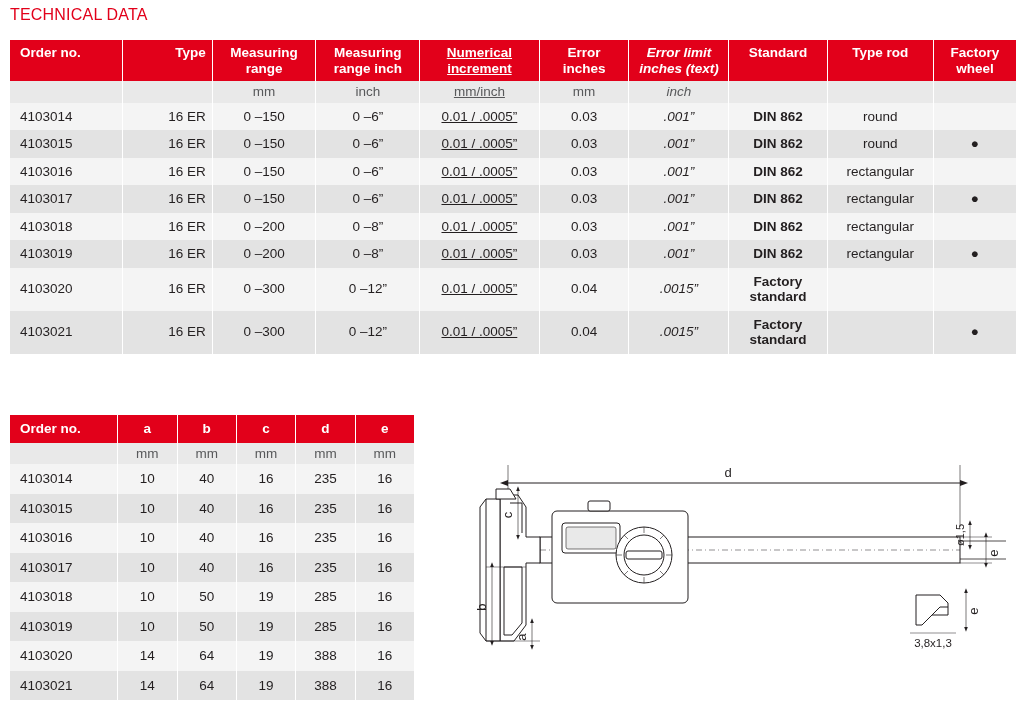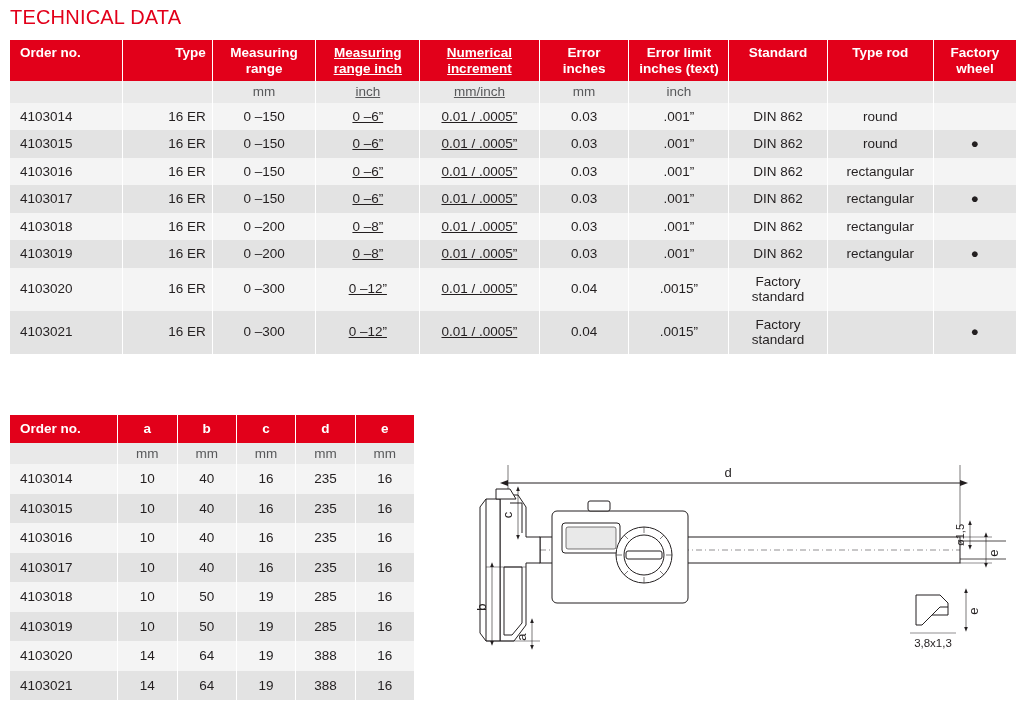--- a/index.html
+++ b/index.html
@@ -17,21 +17,21 @@
   }
   .page {
     position: relative;
     width: 1024px;
     height: 721px;
   }
   .page-title {
     position: absolute;
     left: 10px;
     top: 6px;
-    font-size: 20px;
+    font-size: 16px;
     color: #e2001a;
     letter-spacing: 0.2px;
   }
 
   
   .tech-table {
     position: absolute;
     left: 10px;
     top: 40px;
     width: 1006px;
@@ -60,25 +60,25 @@
     color: #58595b;
     padding-top: 3px;
     padding-bottom: 3px;
   }
   .tech-table tbody tr.odd td { background: #f4f4f4; }
   .tech-table tbody tr.even td { background: #e3e3e3; }
 
   .c-order  { width: 104px; text-align: left; padding-left: 10px !important; font-weight: bold; }
   .c-type   { width: 85px;  text-align: right; }
   .c-mrange { width: 95px;  text-align: center; }
-  .c-mrangei{ width: 95px;  text-align: center; text-decoration: underline; }
+  .c-mrangei{ width: 95px;  text-align: center; }
   .c-numinc { width: 114px; text-align: center; text-decoration: underline; }
   .c-errlim { width: 83px;  text-align: center; }
-  .c-errin  { width: 95px;  text-align: center; }
-  .c-std    { width: 90px;  text-align: center; }
+  .c-errin  { width: 95px;  text-align: center; font-style: italic; }
+  .c-std    { width: 90px;  text-align: center; font-weight: bold; }
   .c-depth  { width: 98px;  text-align: center; }
   .c-fric   { width: 74px;  text-align: center; }
   .tech-table tbody td.c-order { font-weight: normal; }
   .tech-table thead th.c-order { text-align: left; }
 
   
   .dim-table {
     position: absolute;
     left: 10px;
     top: 415px;

